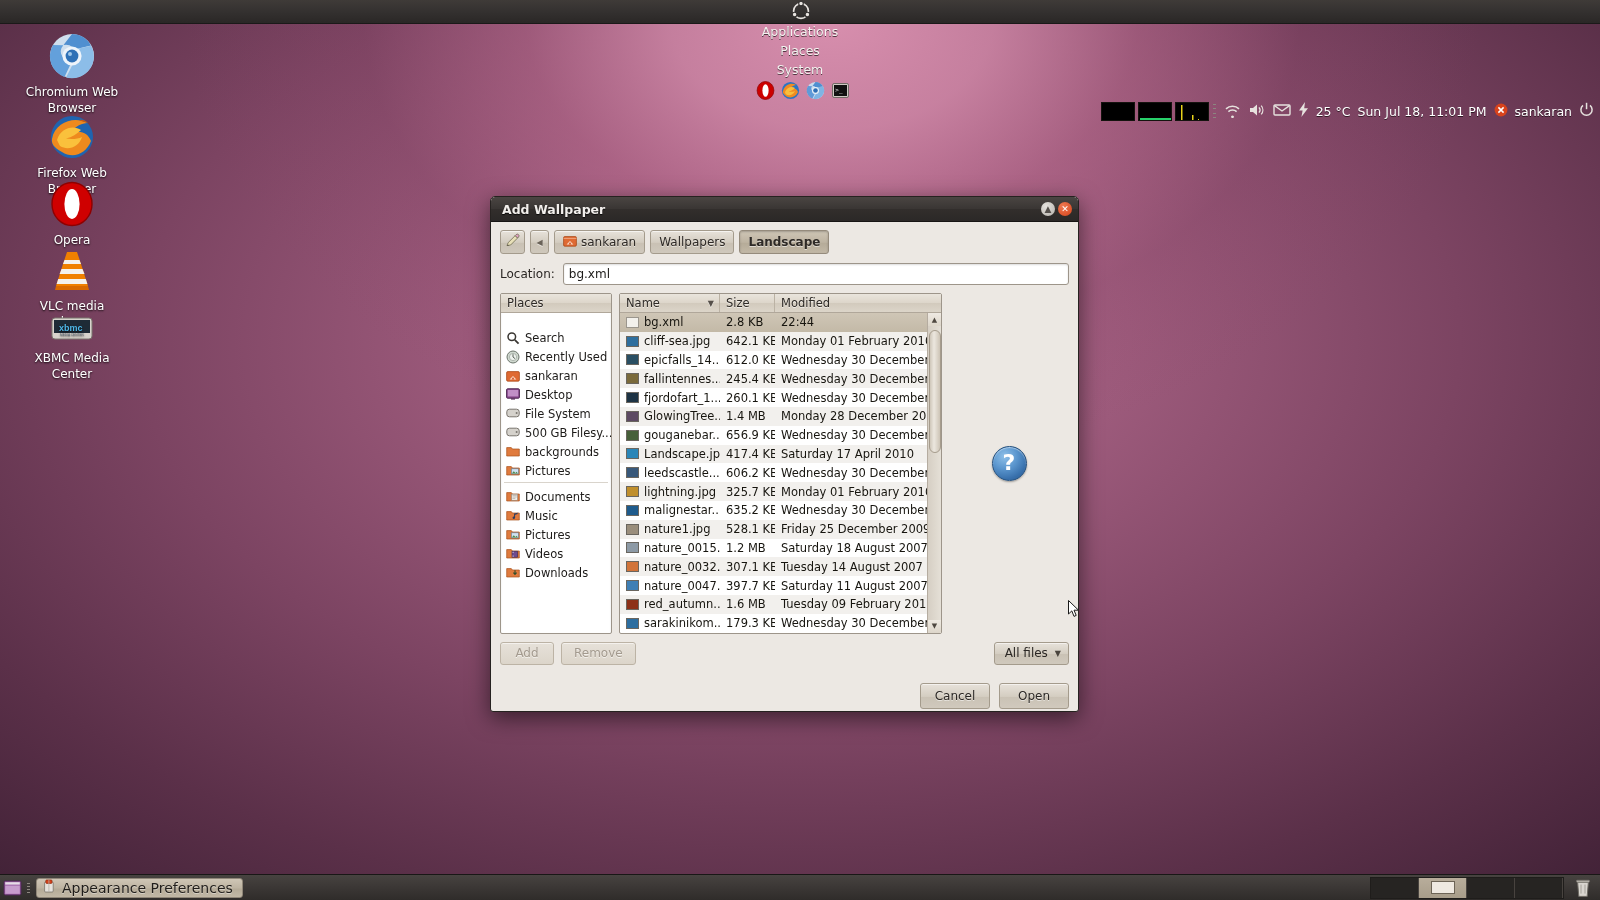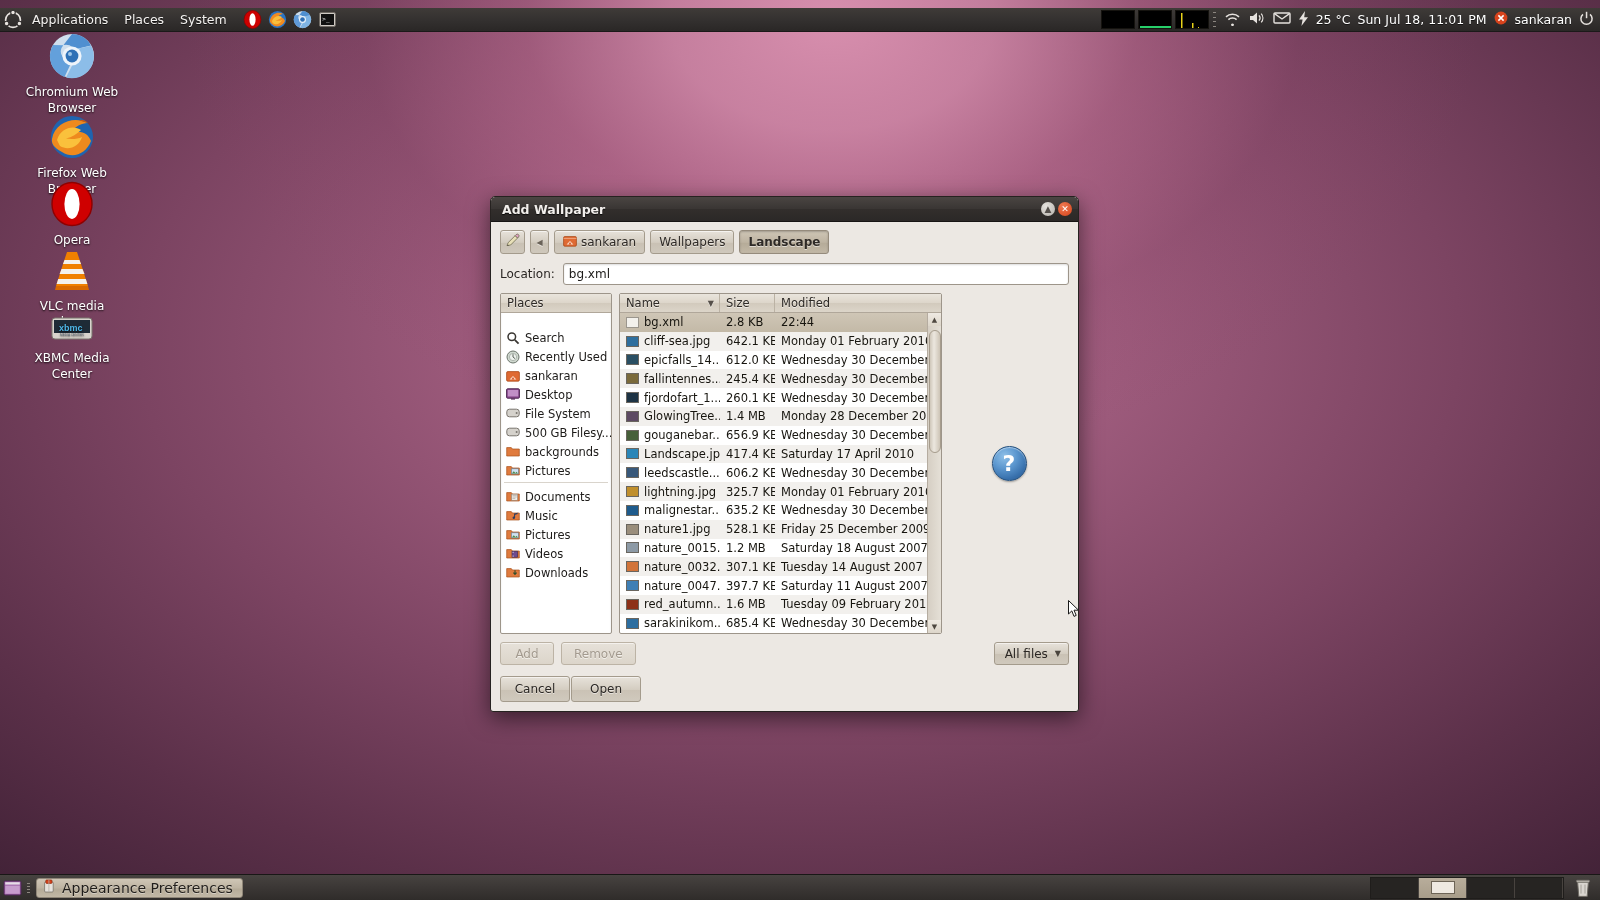--- a/index.html
+++ b/index.html
@@ -10,25 +10,25 @@
   }
   body {
     background:
       radial-gradient(ellipse 900px 620px at 52% 2%, #d88fae 0%, rgba(216,143,174,0.75) 18%, rgba(190,110,145,0.45) 34%, rgba(140,70,105,0.18) 52%, rgba(90,40,70,0.0) 72%),
       radial-gradient(ellipse 1500px 900px at 50% 38%, #b36c8d 0%, #9c5a7b 22%, #7c4462 44%, #5b3049 64%, #3c1f33 84%, #2d1827 100%);
     position: relative;
   }
 
   
   #top-panel {
-    position: absolute; top: 8px; left: 0; width: 1600px; height: 24px;
+    position: absolute; top: 0; left: 0; width: 1600px; height: 24px;
     background: linear-gradient(to bottom, #3f3b38 0%, #343130 50%, #2a2726 100%);
     border-bottom: 1px solid #1b1919;
     display: flex; align-items: center;
-    color: #ffffff; font-size: 12.5px;
+    color: #ffffff; font-size: 12.5px; flex-direction: column;
   }
   .ubuntu-logo {
     width: 22px; height: 22px; margin-left: 2px;
     position: relative;
   }
   .ubuntu-logo svg { display:block; }
   .panel-menu {
     padding: 2px 8px; color: #f4f2f0; white-space: nowrap;
     text-shadow: 0 1px 0 rgba(0,0,0,0.6);
   }
@@ -194,21 +194,21 @@
     box-shadow: inset 0 1px 0 rgba(255,255,255,0.55);
   }
   .btn.disabled { color:#a39a8e; text-shadow:0 1px 0 rgba(255,255,255,0.6);
     background: linear-gradient(to bottom,#e6e1d9,#dcd5ca); border-color:#bcb3a5;}
   .combo { margin-left:auto; display:flex; align-items:center; gap:7px; padding:0 7px 0 10px;
     height:23px; font-size:12px;
     background: linear-gradient(to bottom, #e7e2da 0%, #d4cdc1 52%, #cac2b5 54%, #d0c9bd 100%);
     border:1px solid #a49b8c; border-radius:3px; color:#2b2724;
     box-shadow: inset 0 1px 0 rgba(255,255,255,0.55);}
   .combo .car { font-size:8px; color:#4a443d;}
-  .action-row { display:flex; gap:1px; margin-top:11px; }
+  .action-row { display:flex; justify-content:flex-end; gap:9px; margin-top:18px; }
   .action-row .btn { min-width:70px; height:26px; }
 
   
   #bottom-panel {
     position:absolute; left:0; bottom:0; width:1600px; height:26px;
     background: linear-gradient(to bottom, #474340 0%, #3b3735 50%, #2f2c2a 100%);
     border-top:1px solid #191716;
     display:flex; align-items:center;
   }
   .showdesk { width:20px; height:20px; margin-left:3px; display:flex; align-items:center; }
@@ -761,21 +761,21 @@
                   <span>red_autumn...</span>
                 </div>
                 <div class="fc col-size">1.6 MB</div>
                 <div class="fc col-mod">Tuesday 09 February 2010</div>
               </div>
               <div class="frow">
                 <div class="fc name col-name">
                   <span class="thumb" style="background: rgb(45, 110, 160);"></span>
                   <span>sarakinikom...</span>
                 </div>
-                <div class="fc col-size">685.4 KB</div>
+                <div class="fc col-size">179.3 KB</div>
                 <div class="fc col-mod">Wednesday 30 December 2009</div>
               </div>
             </div>
           <div class="vscroll">
             <div class="varrow">▲</div>
             <div class="vtrack">
               <div class="vthumb" style="top:4px; height:42%;"></div>
             </div>
             <div class="varrow">▼</div>
           </div>

